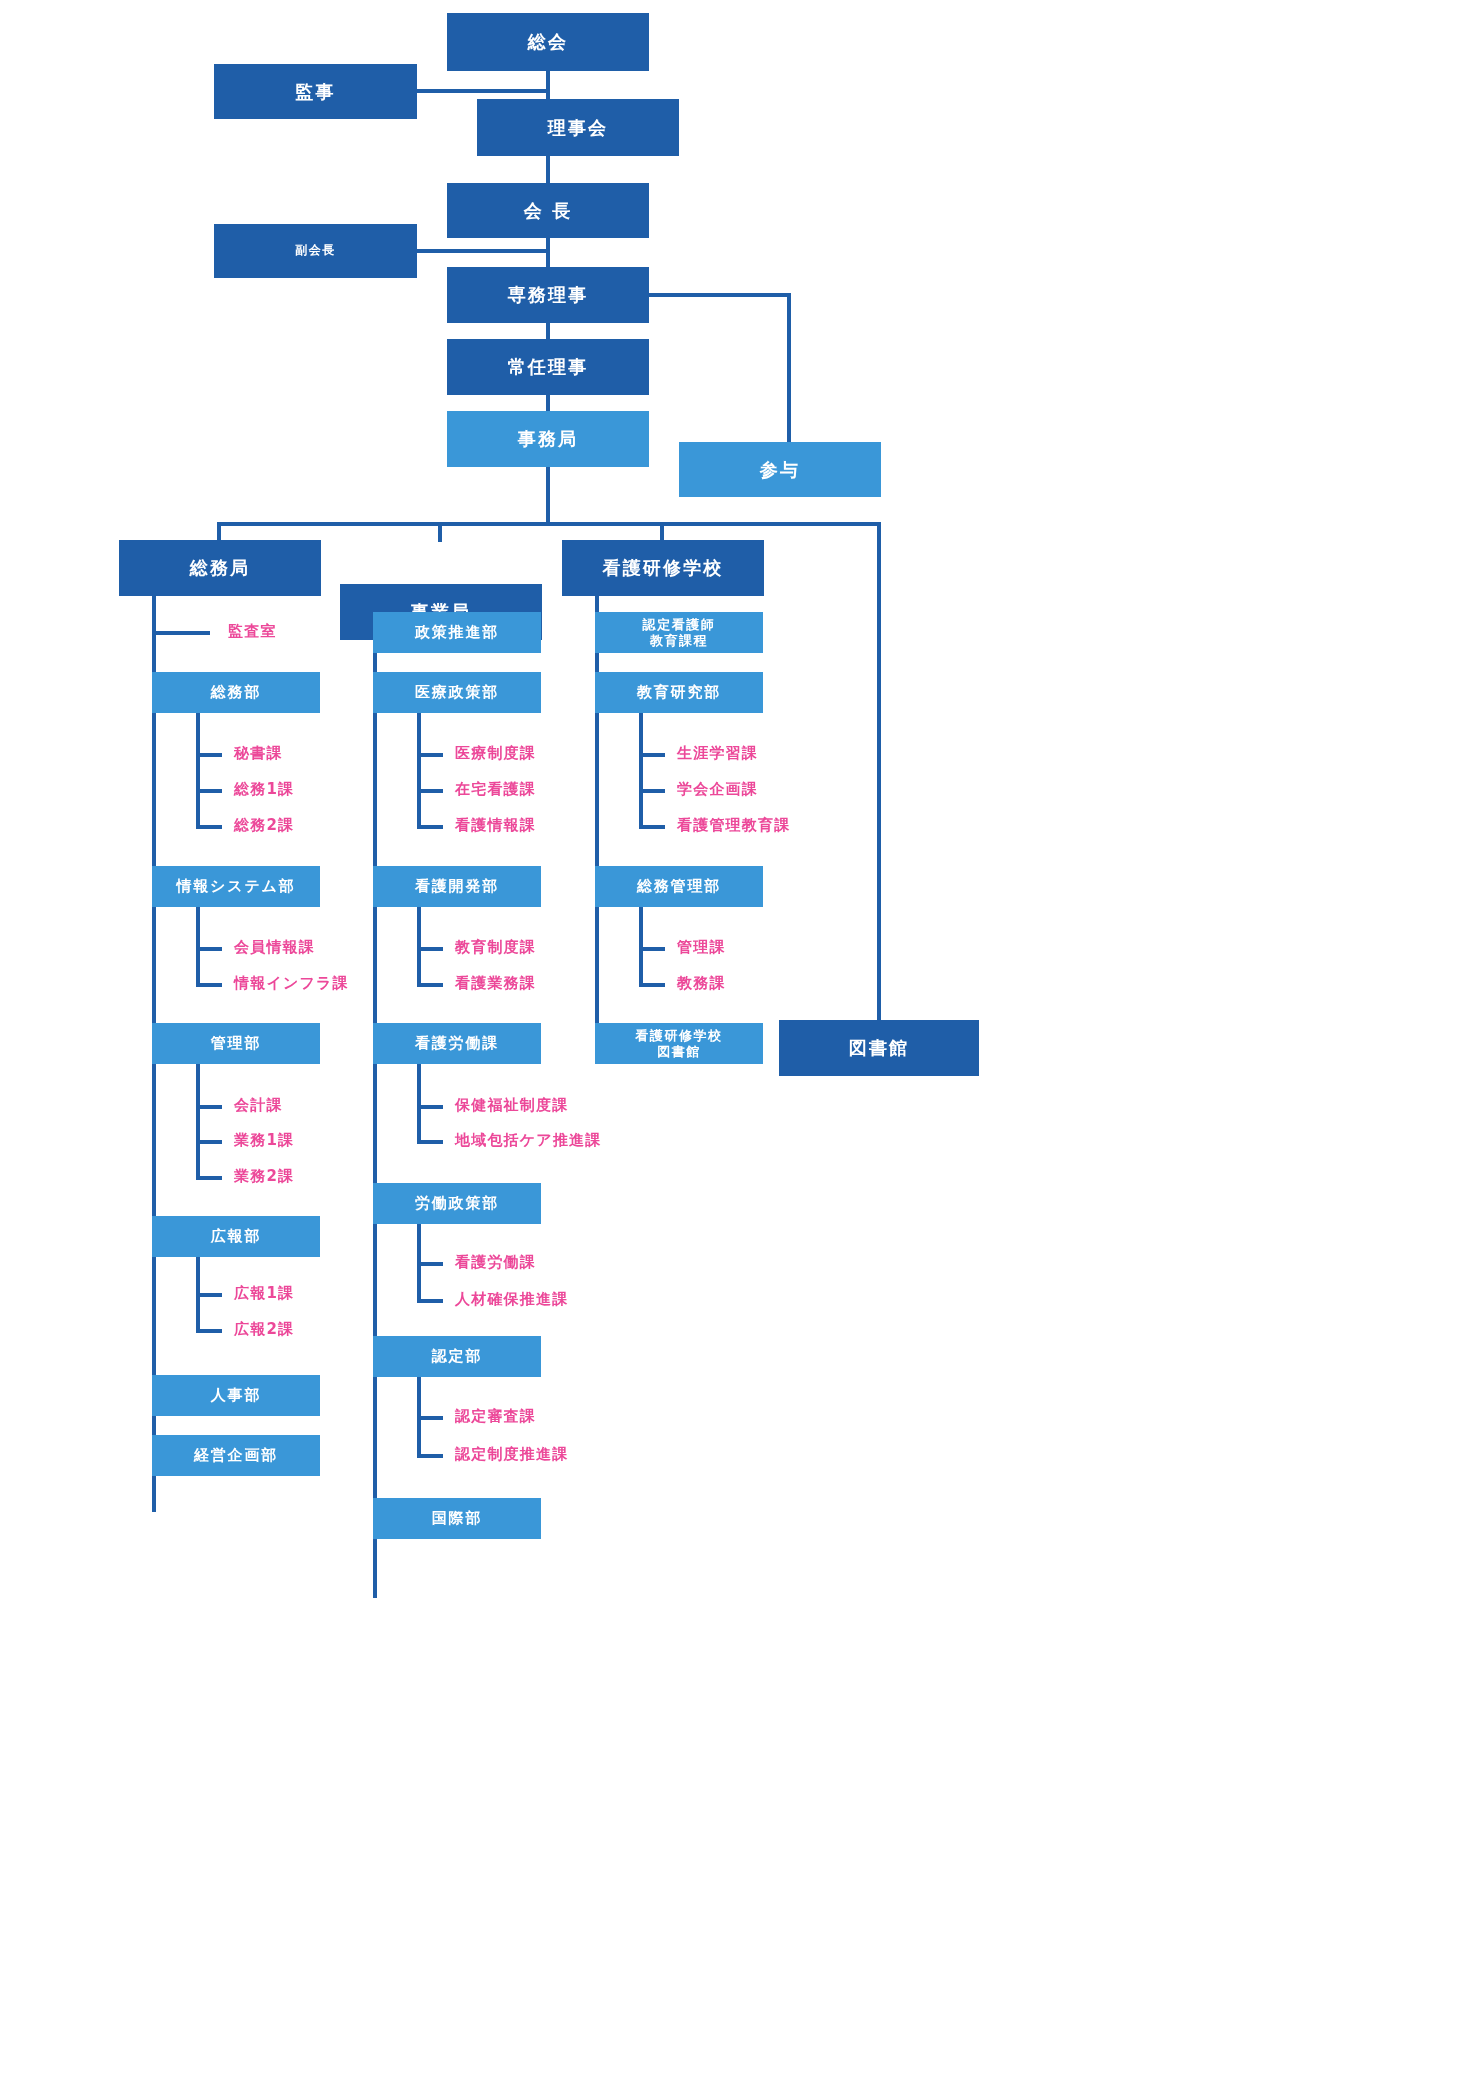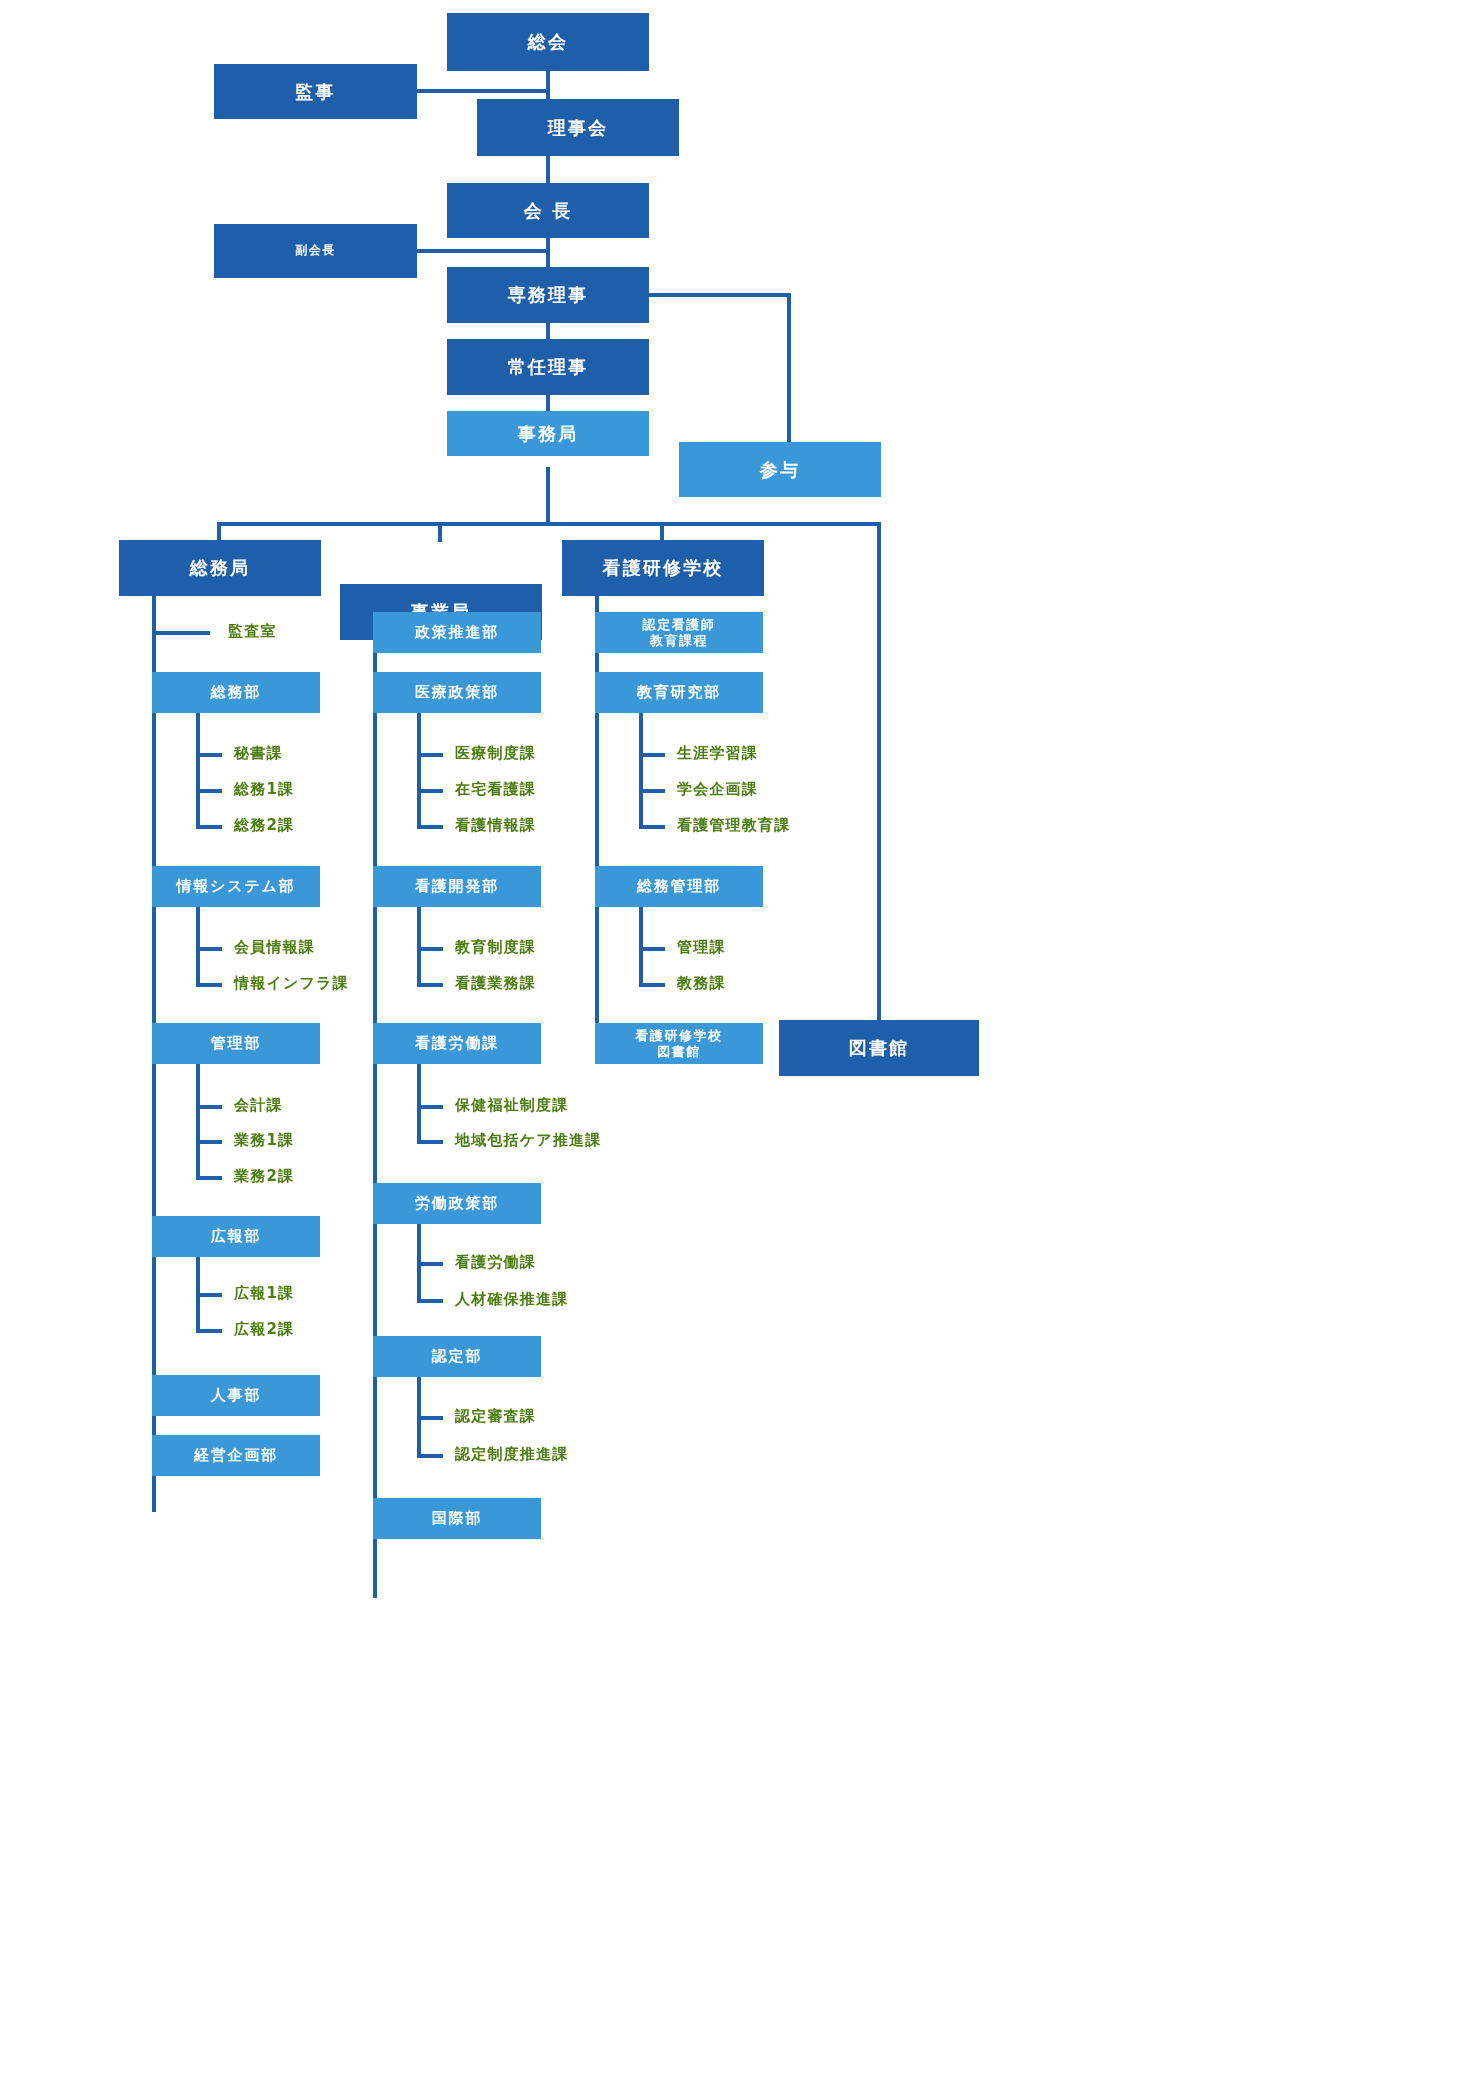--- a/index.html
+++ b/index.html
@@ -31,21 +31,21 @@
     z-index: 3;
     white-space: pre-line;
   }
   .dark  { background: #1F5EA8; }
   .light { background: #3A97D8; }
 
   .lbl {
     position: absolute;
     display: flex;
     align-items: center;
-    color: #4d7c0f;
+    color: #ec4899;
     font-weight: bold;
     letter-spacing: 0.08em;
     white-space: nowrap;
     z-index: 3;
   }
 
   .ln {
     position: absolute;
     background: #1F5EA8;
     z-index: 1;
@@ -55,21 +55,21 @@
 <body>
 
 <div id="canvas">
     <div class="box dark" style="left: 447px; top: 13px; width: 202px; height: 58px; font-size: 18px;">総会</div>
     <div class="box dark" style="left: 214px; top: 64px; width: 203px; height: 55px; font-size: 18px;">監事</div>
     <div class="box dark" style="left: 447px; top: 99px; width: 202px; height: 57px; font-size: 18px; margin-left: 30px;">理事会</div>
     <div class="box dark" style="left: 447px; top: 183px; width: 202px; height: 55px; font-size: 18px;">会 長</div>
     <div class="box dark" style="left: 214px; top: 224px; width: 203px; height: 54px; font-size: 12px; font-family: Liberation Mono, monospace;">副会長</div>
     <div class="box dark" style="left: 447px; top: 267px; width: 202px; height: 56px; font-size: 18px;">専務理事</div>
     <div class="box dark" style="left: 447px; top: 339px; width: 202px; height: 56px; font-size: 18px;">常任理事</div>
-    <div class="box light" style="left: 447px; top: 411px; width: 202px; height: 45px; font-size: 18px;">事務局</div>
+    <div class="box light" style="left: 447px; top: 411px; width: 202px; height: 56px; font-size: 18px;">事務局</div>
     <div class="box light" style="left: 679px; top: 442px; width: 202px; height: 55px; font-size: 18px;">参与</div>
     <div class="ln" style="left: 546px; top: 70px; width: 4px; height: 30px;"></div>
     <div class="ln" style="left: 546px; top: 155px; width: 4px; height: 29px;"></div>
     <div class="ln" style="left: 546px; top: 237px; width: 4px; height: 31px;"></div>
     <div class="ln" style="left: 546px; top: 322px; width: 4px; height: 18px;"></div>
     <div class="ln" style="left: 546px; top: 394px; width: 4px; height: 18px;"></div>
     <div class="ln" style="left: 417px; top: 89px; width: 131px; height: 4px;"></div>
     <div class="ln" style="left: 417px; top: 249px; width: 131px; height: 4px;"></div>
     <div class="ln" style="left: 649px; top: 293px; width: 142px; height: 4px;"></div>
     <div class="ln" style="left: 787px; top: 293px; width: 4px; height: 150px;"></div>

